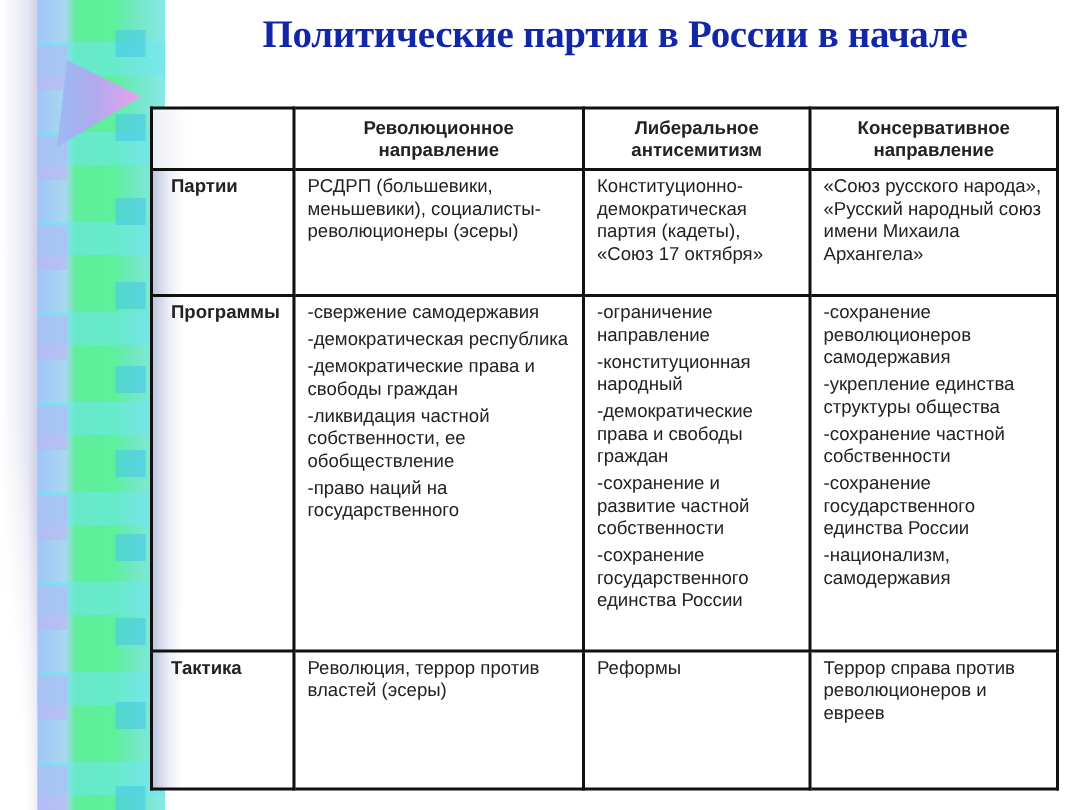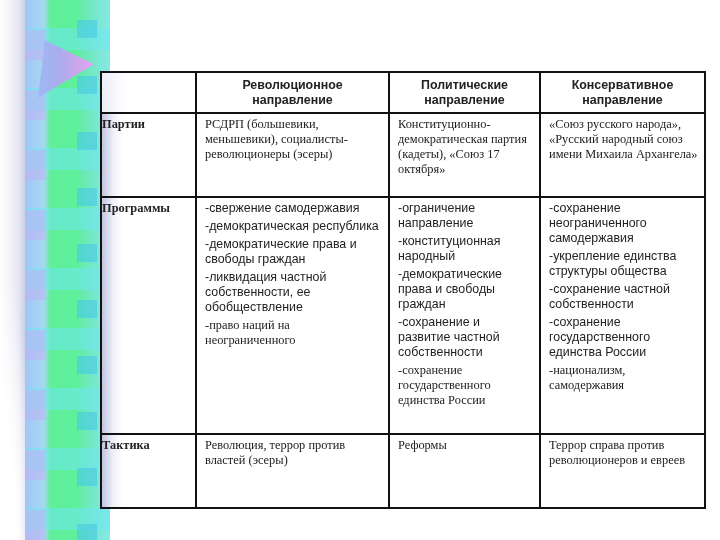--- a/index.html
+++ b/index.html
@@ -55,58 +55,58 @@
       vertical-align: top;
       padding: 3px 6px 3px 8px;
       line-height: 15px;
       background: #ffffff;
     }
     table.grid th {
       font-weight: bold; text-align: center; vertical-align: middle;
       padding: 3px 4px; font-size: 12.4px;
     }
     table.grid td.rowhead {
-      font-weight: bold; padding-left: 0;
+      font-weight: bold; padding-left: 12px;
       background: linear-gradient(to right, #c0c6e0 0%, #eef0f8 12%, #ffffff 22%);
-      font-family: Liberation Serif, serif;
     }
     table.grid th.corner {
       background: linear-gradient(to right, #eceef6 0%, #ffffff 25%);
     }
     .line { display: block; }
     .item { display: block; margin-bottom: 3px; }
-    .item:last-child { margin-bottom: 0; font-family: Liberation Serif, serif; }
+    .item:last-child { margin-bottom: 0; }
     tr.head { height: 41px; }
     tr.r1 { height: 84px; }
     tr.r2 { height: 237px; }
-    tr.r3 { height: 74px; }
+    tr.r3 { height: 92px; }
   </style>
 </head>
 <body>
 
 <div class="left-fade"></div>
 <div class="left-fade-curve"></div>
 <div class="deco-strip"></div>
 <div class="triangle"></div>
 
 <div class="title">
+  <span class="line">Политические партии в России в начале</span>
 </div>
 
 <table class="grid">
   <colgroup>
     <col style="width:95px">
     <col style="width:193px">
     <col style="width:151px">
     <col style="width:165px">
   </colgroup>
   <tbody>
       <tr class="head">
     <th class="corner"></th>
     <th>Революционное направление</th>
-    <th>Политические направление</th>
+    <th>Либеральное антисемитизм</th>
     <th>Консервативное направление</th>
   </tr>
 
   <tr class="r1">
     <td class="rowhead">Партии</td>
     <td>
       <span class="item">РСДРП (большевики, меньшевики), социалисты-революционеры (эсеры)</span>
     </td>
     <td>
       <span class="item">Конституционно-демократическая партия (кадеты), «Союз 17 октября»</span>
@@ -116,31 +116,31 @@
     </td>
   </tr>
 
   <tr class="r2">
     <td class="rowhead">Программы</td>
     <td>
       <span class="item">-свержение самодержавия</span>
       <span class="item">-демократическая республика</span>
       <span class="item">-демократические права и свободы граждан</span>
       <span class="item">-ликвидация частной собственности, ее обобществление</span>
-      <span class="item">-право наций на неограниченного</span>
+      <span class="item">-право наций на государственного</span>
     </td>
     <td>
       <span class="item">-ограничение направление</span>
       <span class="item">-конституционная народный</span>
       <span class="item">-демократические права и свободы граждан</span>
       <span class="item">-сохранение и развитие частной собственности</span>
       <span class="item">-сохранение государственного единства России</span>
     </td>
     <td>
-      <span class="item">-сохранение неограниченного самодержавия</span>
+      <span class="item">-сохранение революционеров самодержавия</span>
       <span class="item">-укрепление единства структуры общества</span>
       <span class="item">-сохранение частной собственности</span>
       <span class="item">-сохранение государственного единства России</span>
       <span class="item">-национализм, самодержавия</span>
     </td>
   </tr>
 
   <tr class="r3">
     <td class="rowhead">Тактика</td>
     <td>

